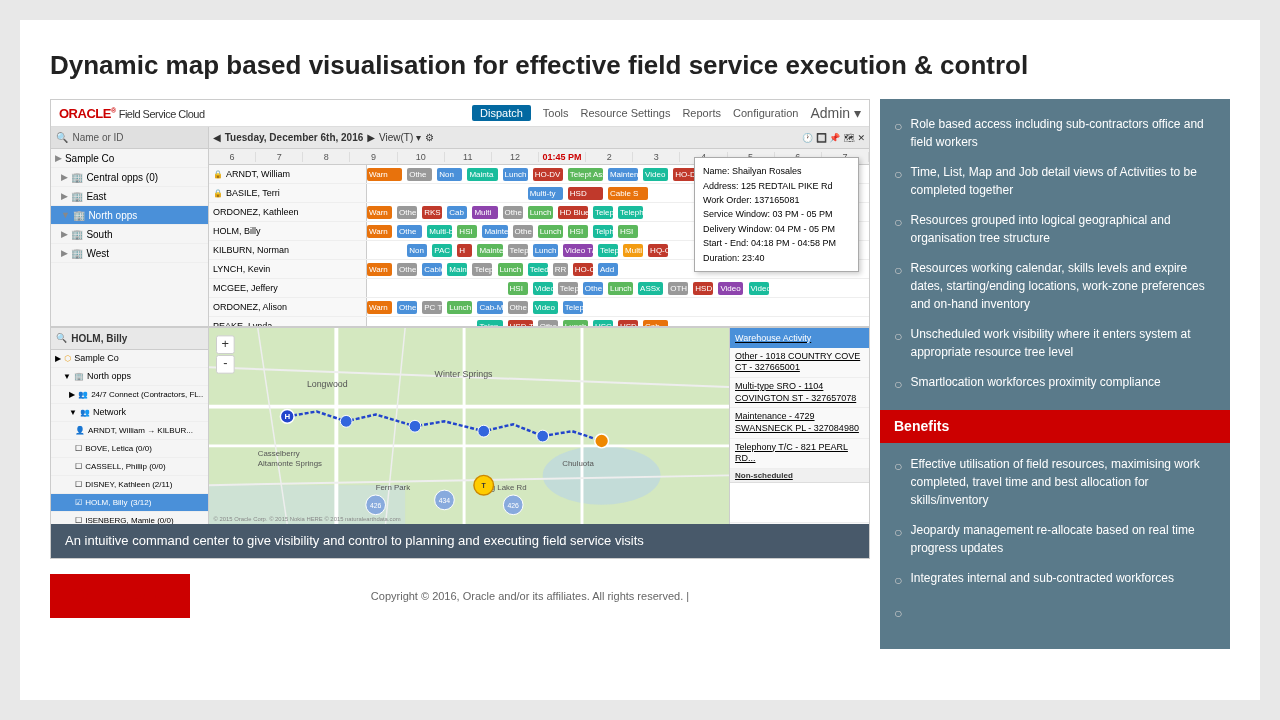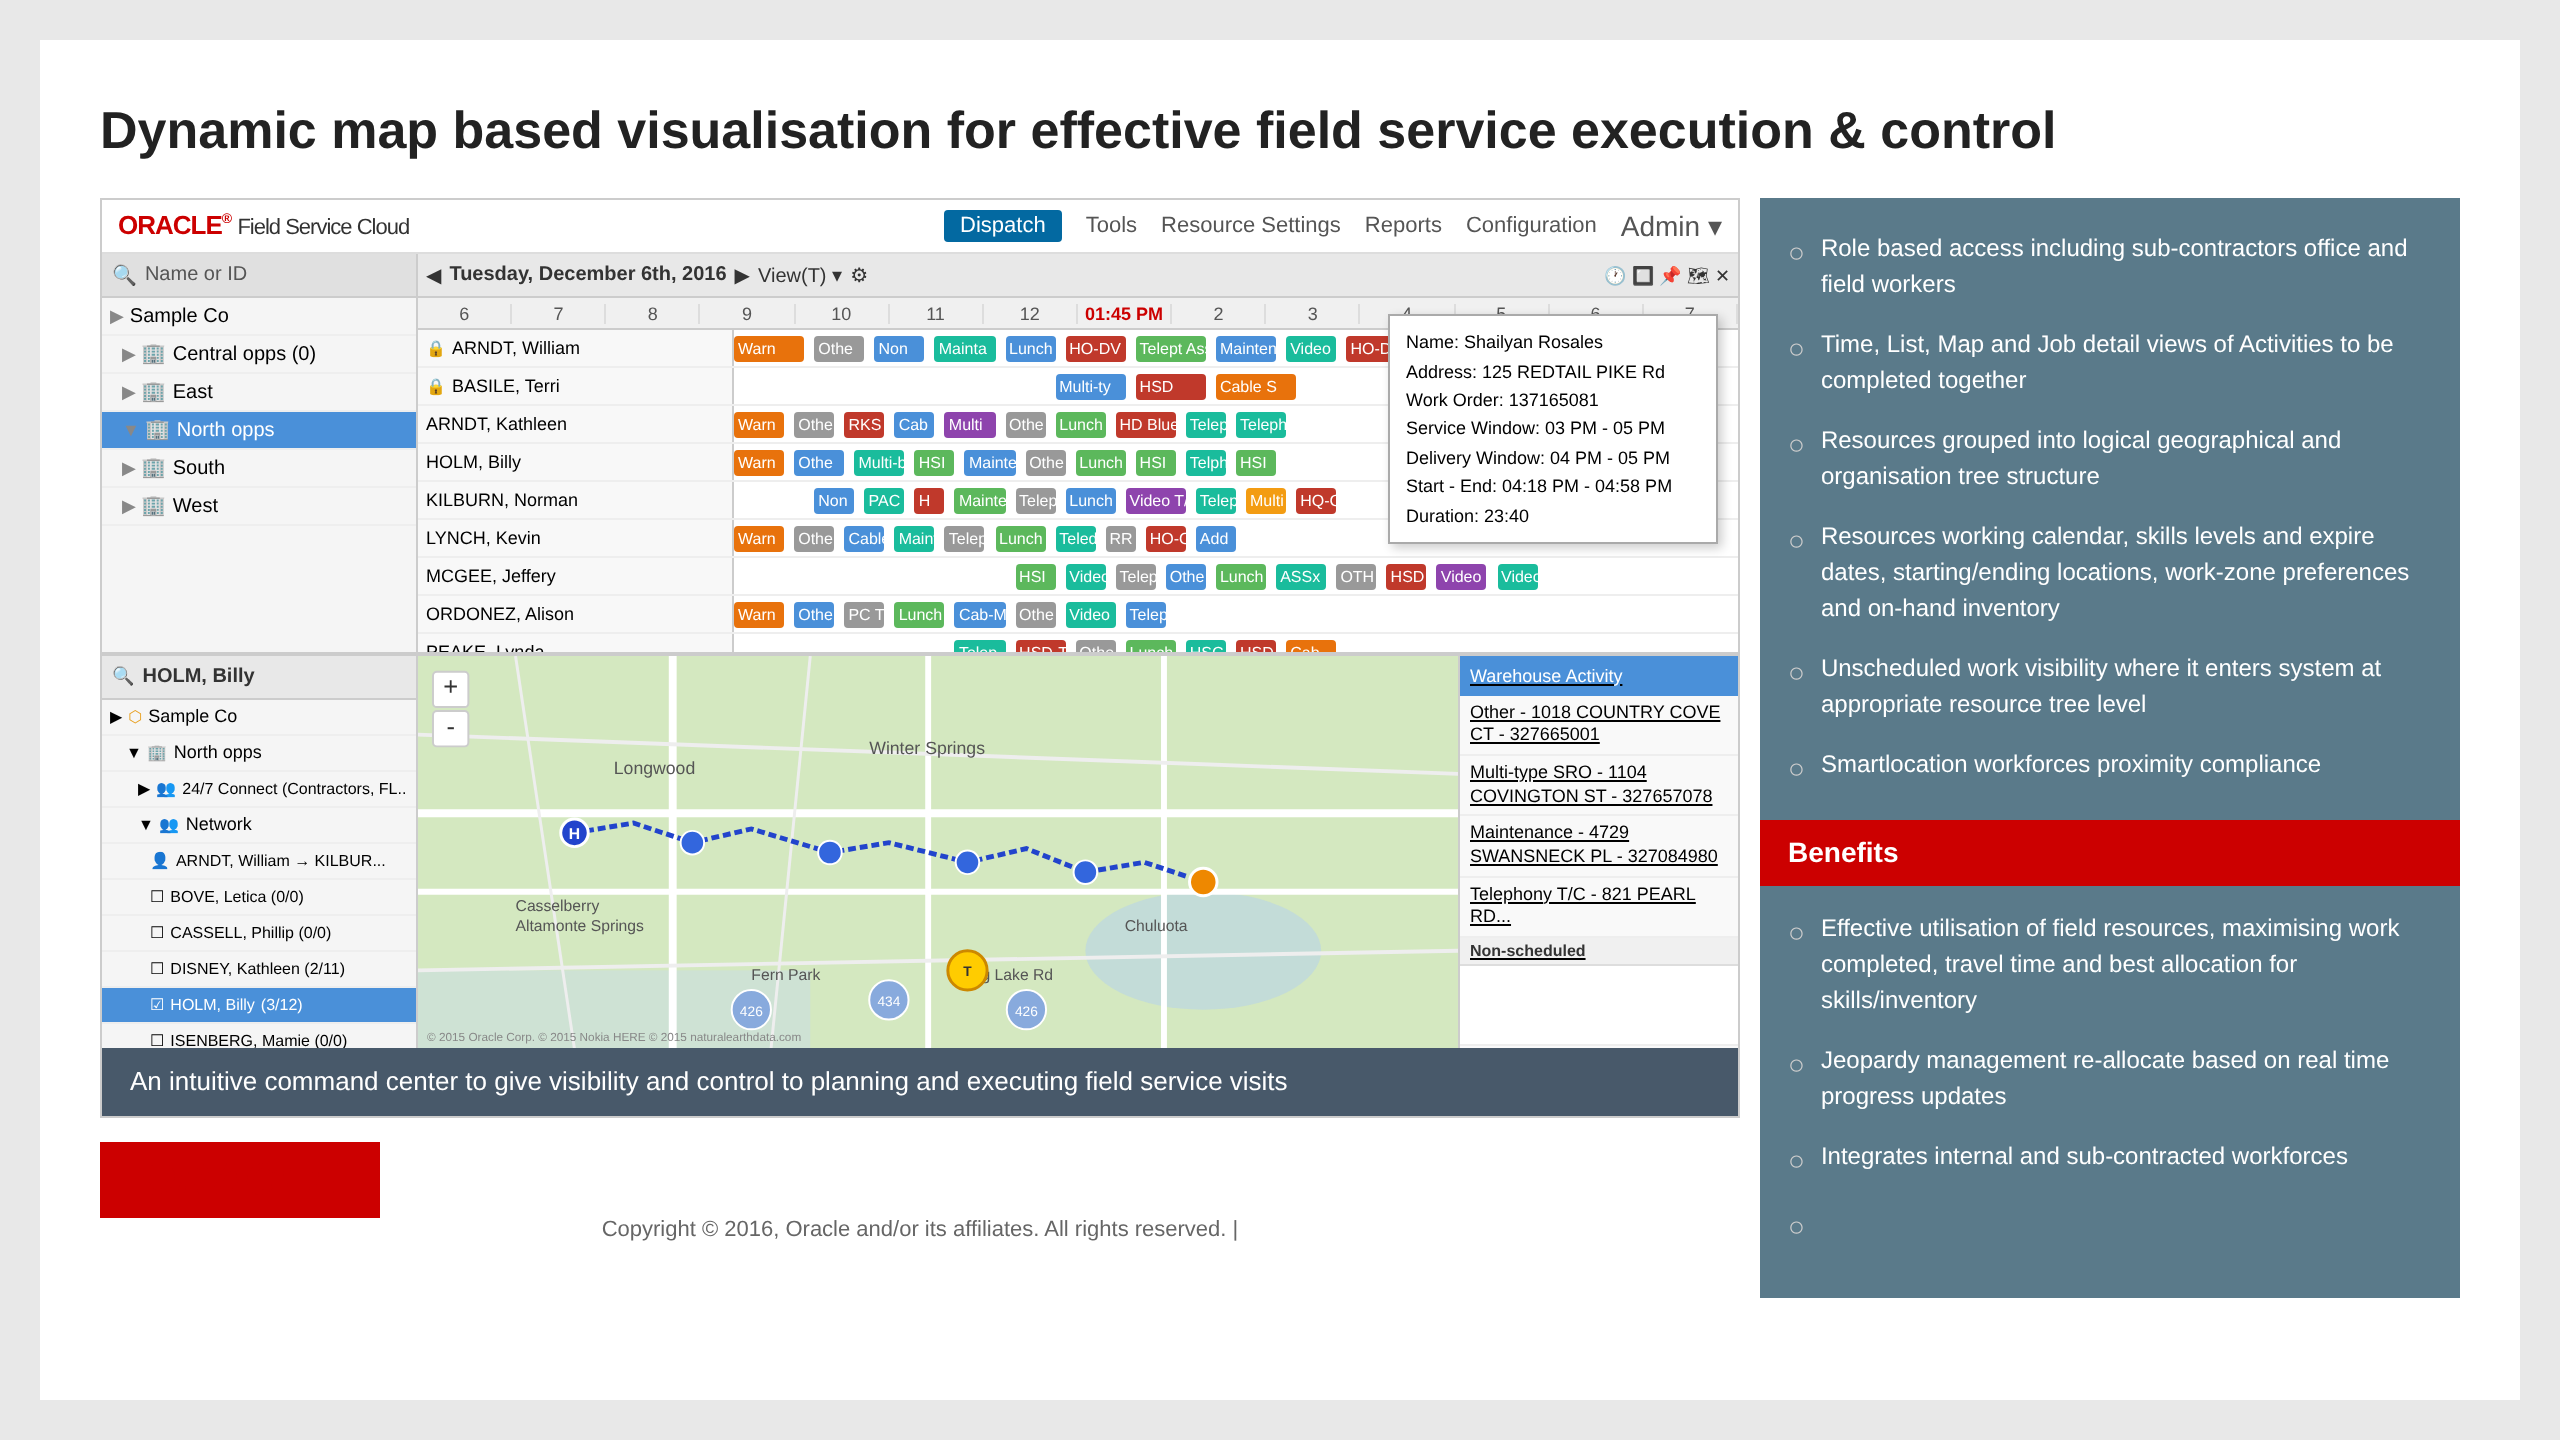--- a/index.html
+++ b/index.html
@@ -313,24 +313,24 @@
     .caption-bar {
       background: rgba(40,60,80,0.85);
       color: #fff;
       padding: 8px 14px;
       font-size: 13px;
       line-height: 1.4;
     }
     
     .footer-bar {
       display: flex;
+      align-items: center;
       justify-content: space-between;
       height: 50px;
       margin-top: 4px;
-      flex-direction: column;
     }
     .oracle-footer-logo {
       background: #cc0000;
       width: 140px;
       height: 44px;
       display: flex;
       align-items: center;
       justify-content: center;
     }
     .oracle-footer-text {
@@ -490,21 +490,21 @@
                 </div>
                 <div class="gantt-row-timeline">
                   <div class="gantt-bar bar-blue" style="left:32%;width:7%">Multi-ty</div>
                   <div class="gantt-bar bar-red" style="left:40%;width:7%">HSD</div>
                   <div class="gantt-bar bar-orange" style="left:48%;width:8%">Cable S</div>
                 </div>
               </div>
 
               <div class="gantt-row">
                 <div class="gantt-row-name">
-                  <span style="font-size:9px">ARNDT, Kathleen</span>
+                  <span style="font-size:9px">ORDONEZ, Kathleen</span>
                 </div>
                 <div class="gantt-row-timeline">
                   <div class="gantt-bar bar-orange" style="left:0%;width:5%">Warn</div>
                   <div class="gantt-bar bar-gray" style="left:6%;width:4%">Othe</div>
                   <div class="gantt-bar bar-red" style="left:11%;width:4%">RKS</div>
                   <div class="gantt-bar bar-blue" style="left:16%;width:4%">Cab</div>
                   <div class="gantt-bar bar-purple" style="left:21%;width:5%">Multi</div>
                   <div class="gantt-bar bar-gray" style="left:27%;width:4%">Othe</div>
                   <div class="gantt-bar bar-green" style="left:32%;width:5%">Lunch b</div>
                   <div class="gantt-bar bar-red" style="left:38%;width:6%">HD Bluet</div>

